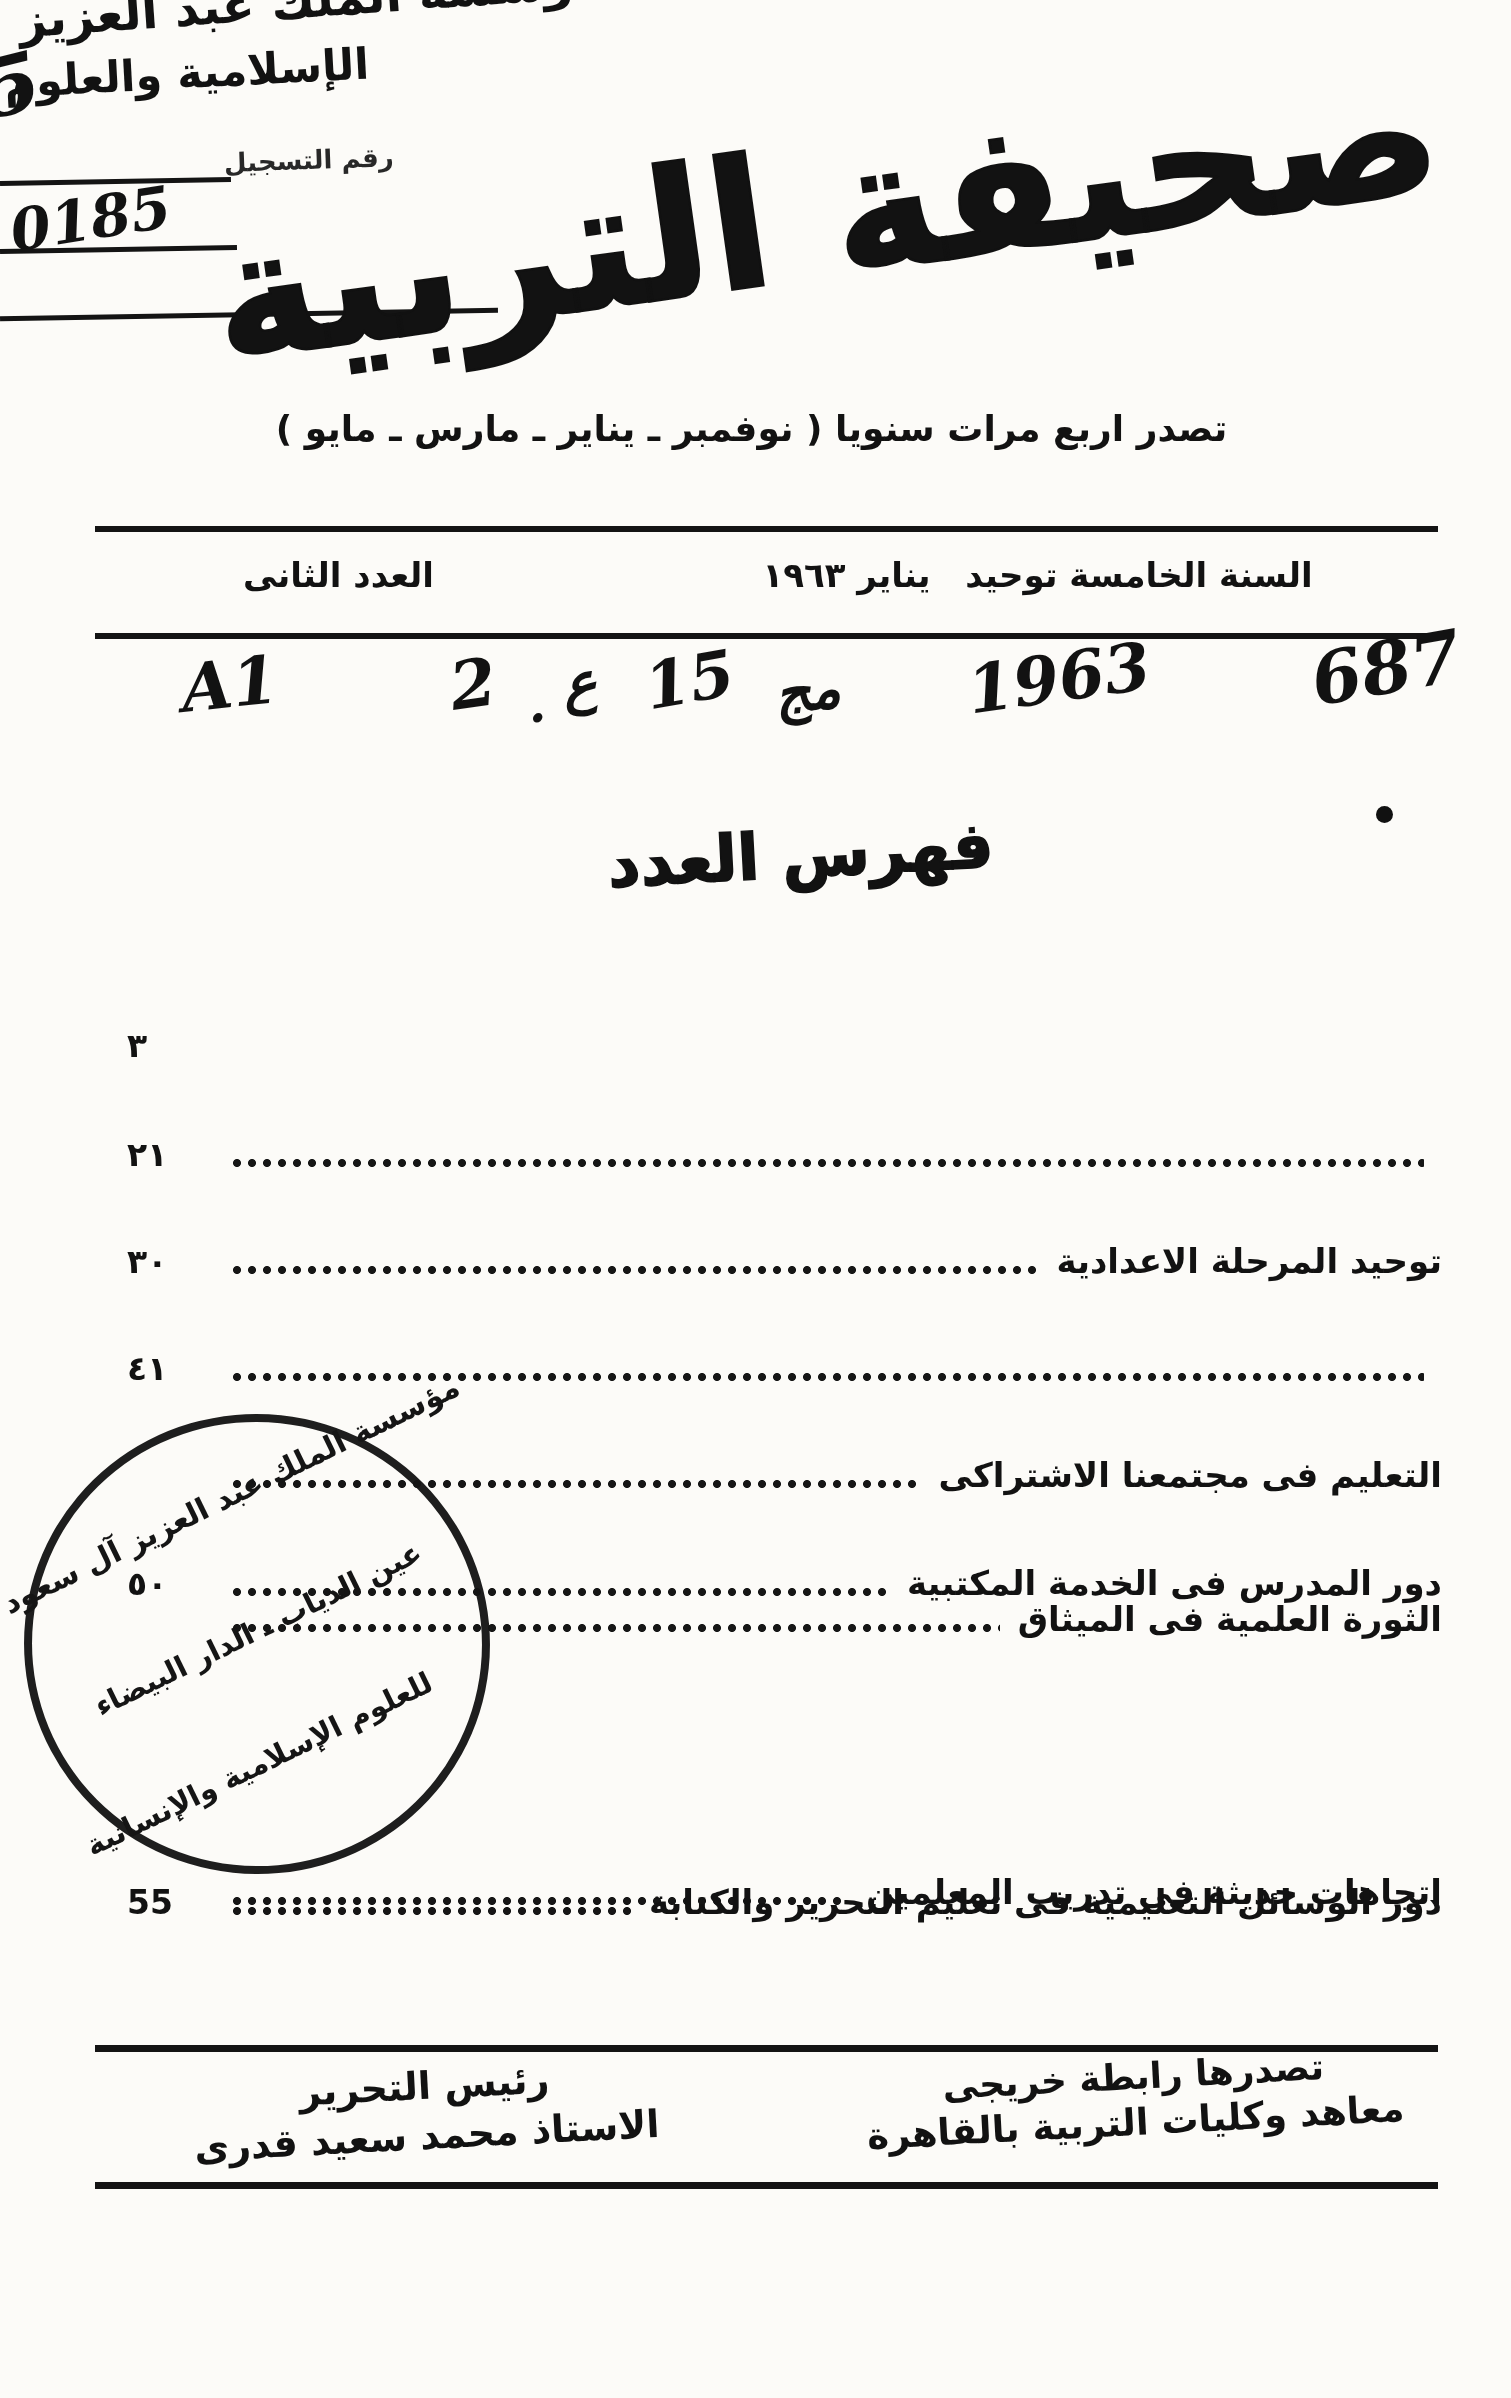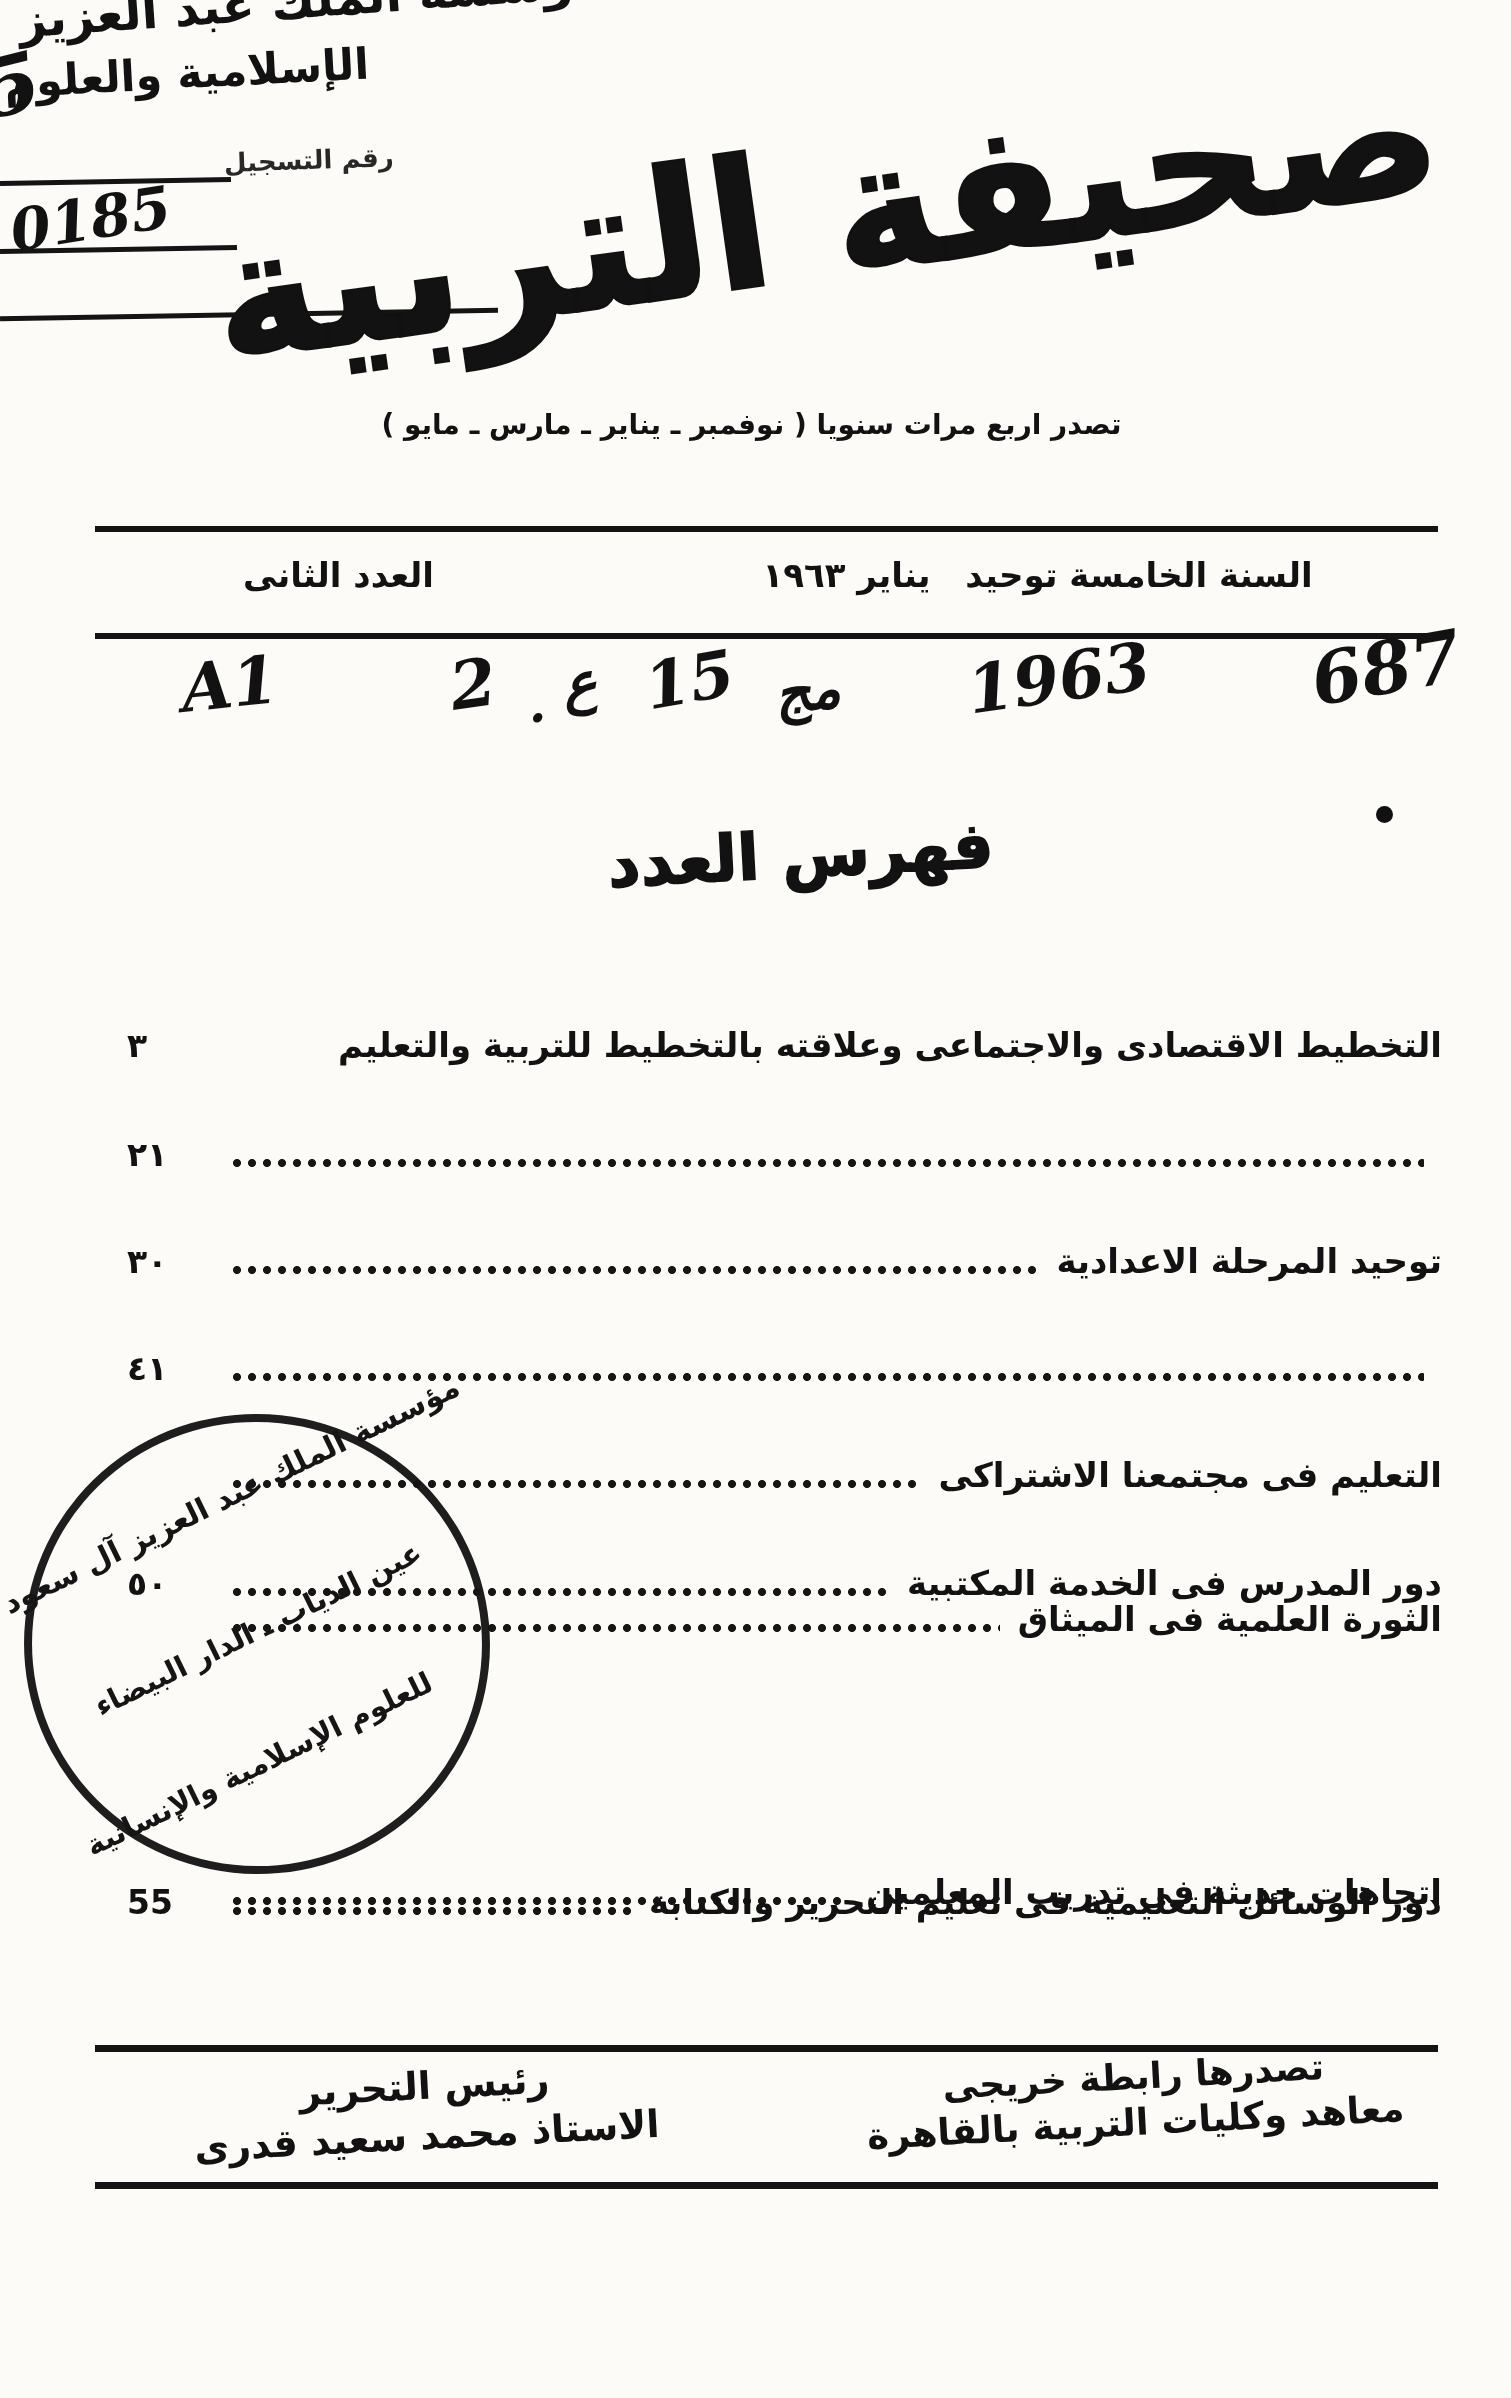--- a/index.html
+++ b/index.html
@@ -24,21 +24,21 @@
   .hw-5cut{left:-16px;top:38px;font-size:80px;transform:rotate(-14deg);}
   
   .title{
     left:149px;top:0px;width:1353px;height:428px;
     display:flex;align-items:center;justify-content:center;
     font-size:179px;font-weight:bold;letter-spacing:-6px;
     transform:rotate(-8deg);
     -webkit-text-stroke:2.5px #111;
     z-index:3;
   }
-  .subtitle{left:229px;top:408px;width:1045px;text-align:center;font-size:28px;font-weight:bold;}
+  .subtitle{left:229px;top:408px;width:1045px;text-align:center;font-size:36px;font-weight:bold;}
   .mast-text{top:555px;font-size:34px;font-weight:bold;text-align:center;}
   
   .hw-row span{position:absolute;}
   .hw-687{left:1311px;top:625px;font-size:72px;transform:rotate(-10deg);}
   .hw-1963{left:967px;top:639px;font-size:66px;transform:rotate(-8deg);}
   .hw-vol-label{left:774px;top:657px;font-size:56px;transform:rotate(-6deg);}
   .hw-15{left:645px;top:642px;font-size:64px;transform:rotate(-10deg);}
   .hw-ain{left:563px;top:649px;font-size:56px;transform:rotate(-5deg);}
   .hw-dot{left:529px;top:675px;font-size:50px;}
   .hw-2{left:450px;top:645px;font-size:66px;transform:rotate(-8deg);}
@@ -110,21 +110,20 @@
     <span class="hand hw-dot">.</span>
     <span class="hand hw-2">2</span>
     <span class="hand hw-a1">A1</span>
   </div>
 
   <div class="abs ink-dot"></div>
 
   <div class="abs toc-heading nowrap" dir="rtl">فهرس العدد</div>
 
   <div class="toc-row" style="top:1010px" dir="rtl">
-    <span class="toc-title">التخطيط الاقتصادى والاجتماعى وعلاقته بالتخطيط للتربية والتعليم</span>
     <span class="toc-leader no-dots"></span>
     <span class="toc-page">٣</span>
   </div>
   <div class="toc-row" style="top:1119px" dir="rtl">
     <span class="toc-leader"></span>
     <span class="toc-page">٢١</span>
   </div>
   <div class="toc-row" style="top:1226px" dir="rtl">
     <span class="toc-title">توحيد المرحلة الاعدادية</span>
     <span class="toc-leader"></span>

